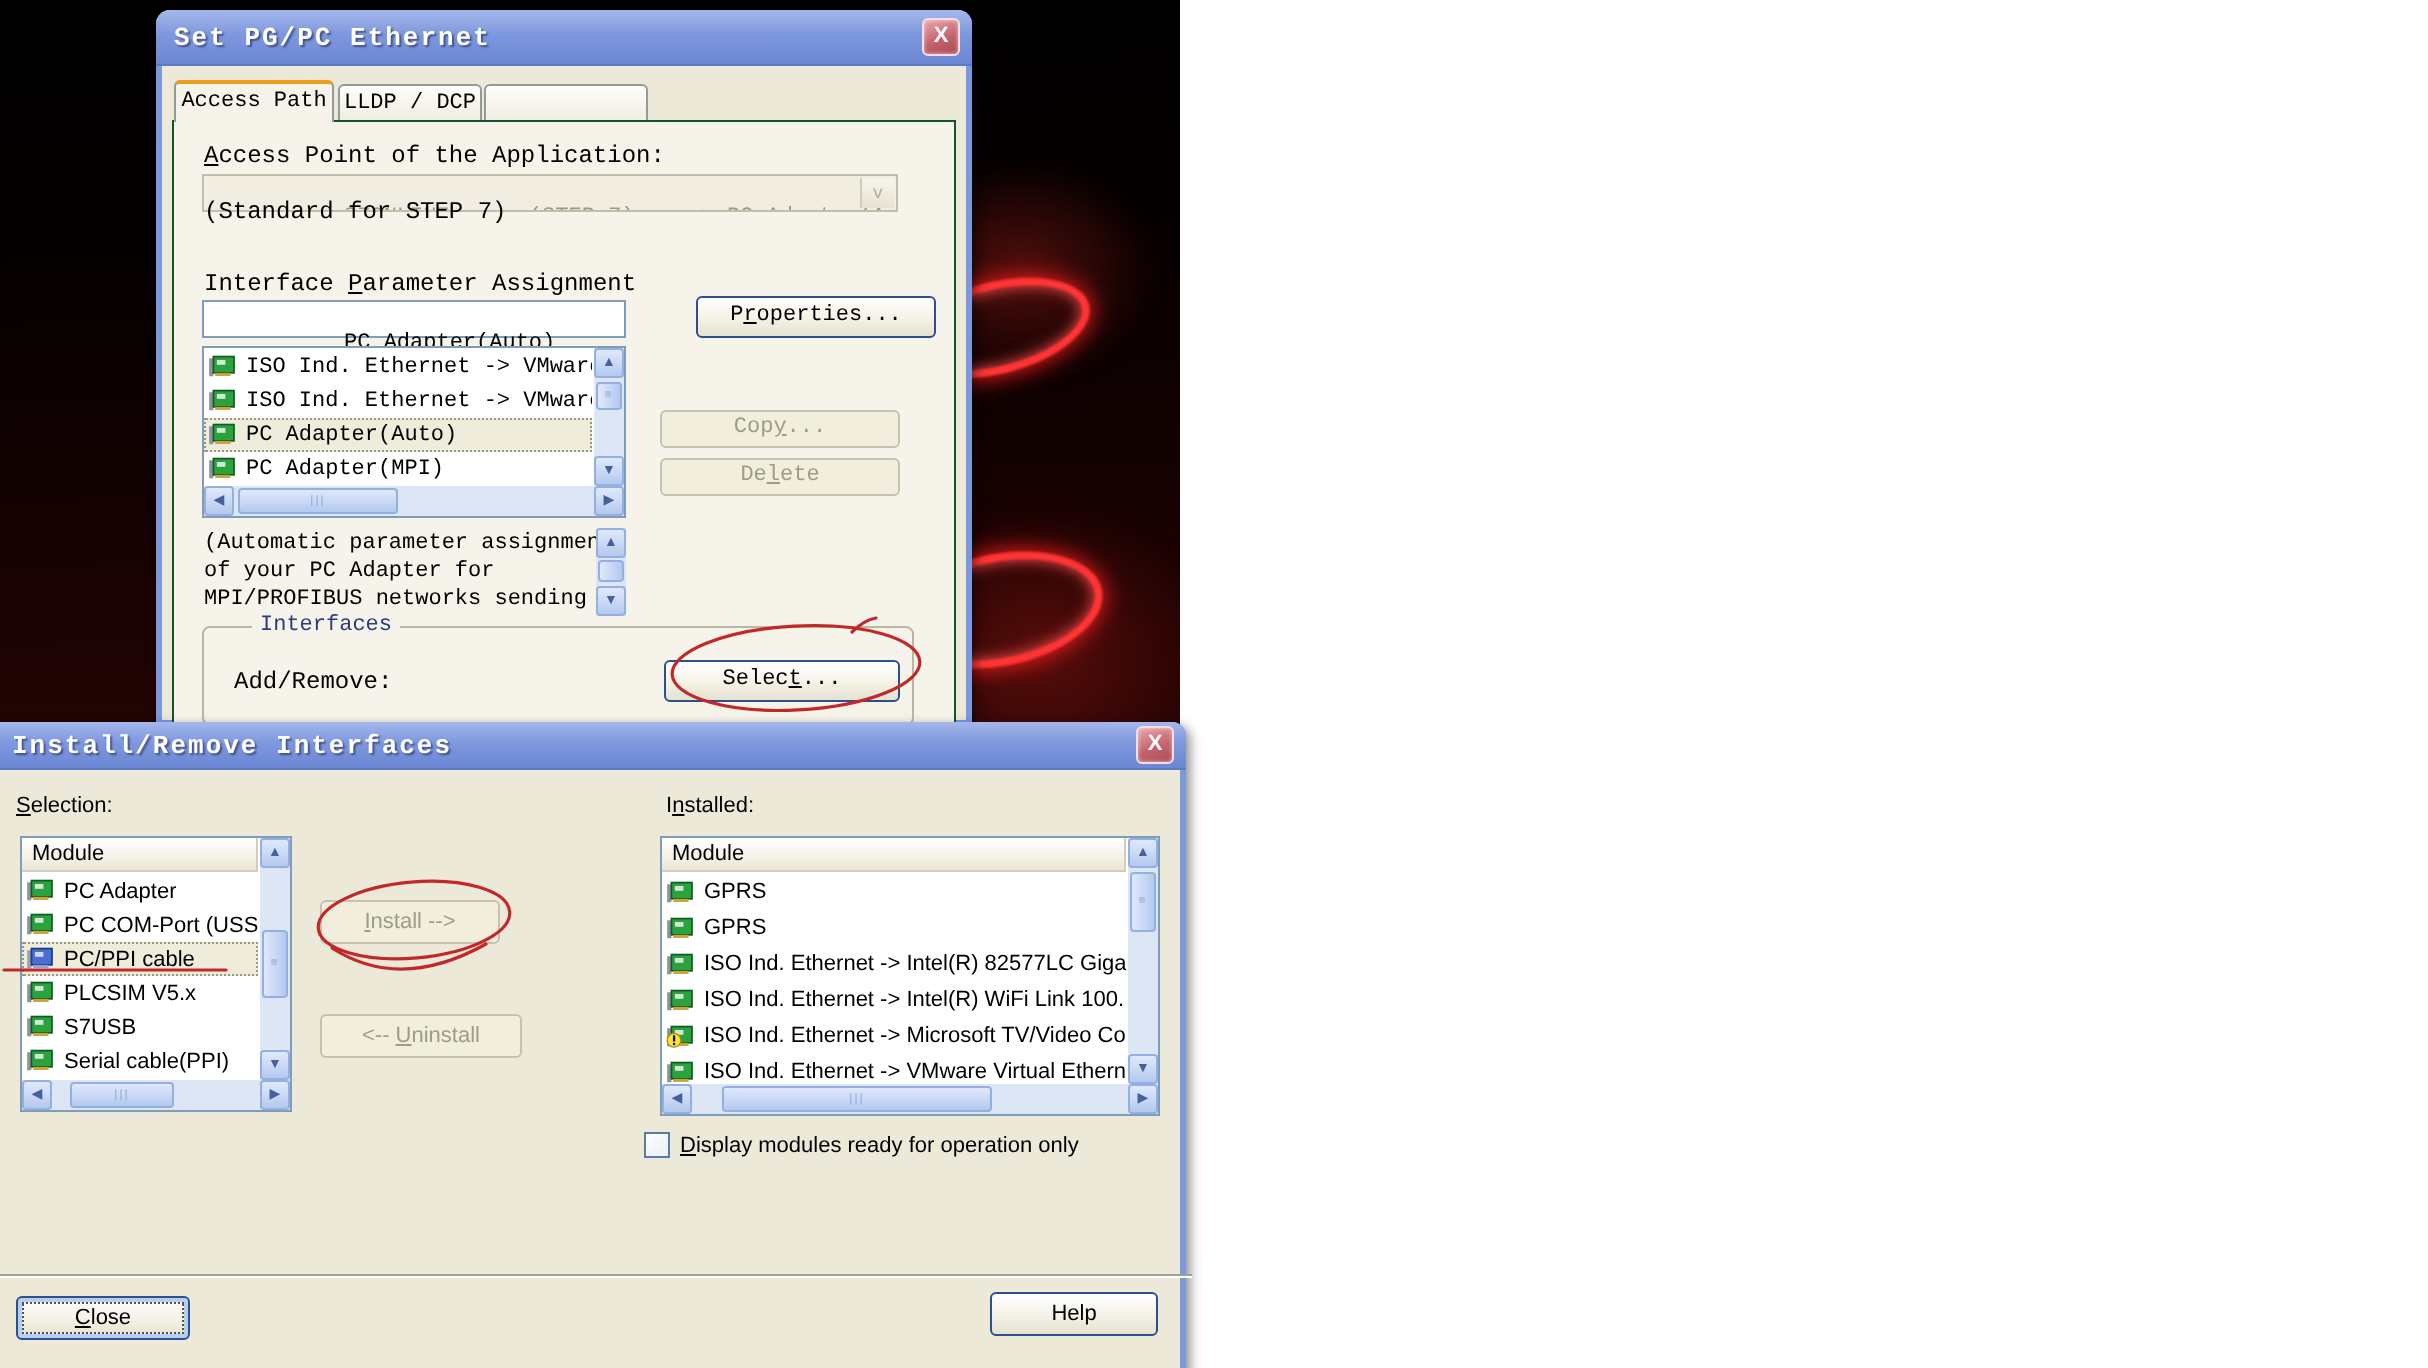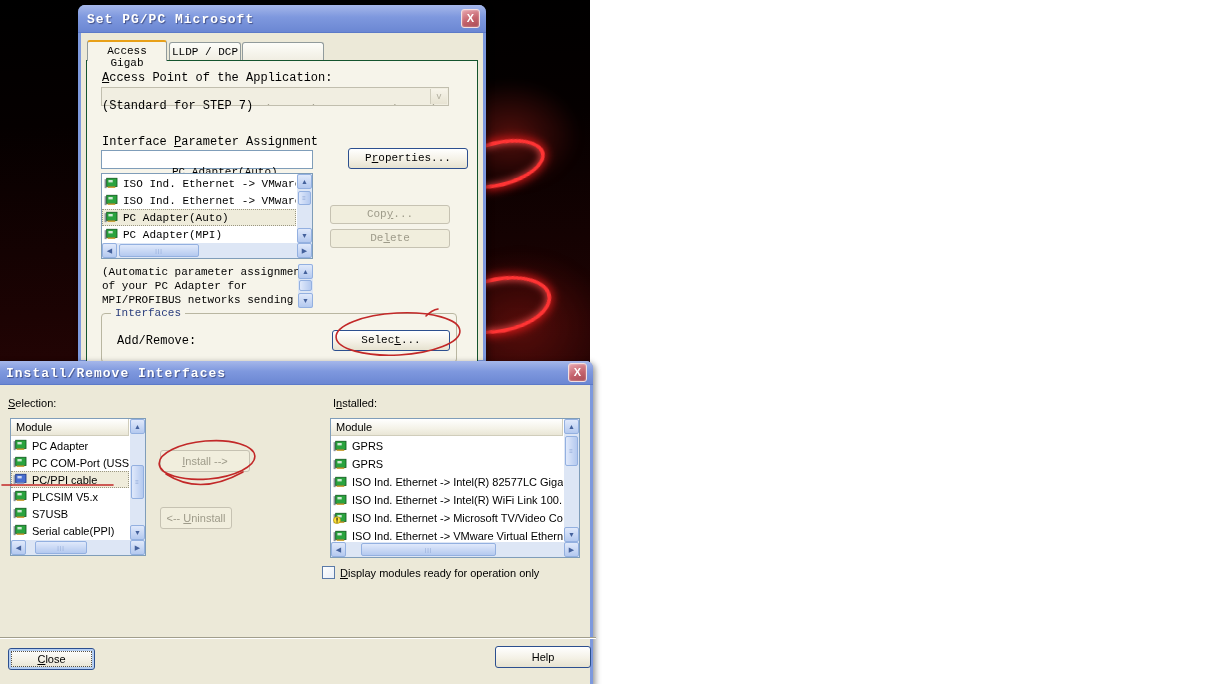--- a/index.html
+++ b/index.html
@@ -78,21 +78,21 @@
   #dlg1-content{position:absolute;left:0;top:28px;right:0;bottom:0;}
   .combo{position:absolute;border:1px solid #c1beae;background:#f1eee1;
     font:11px "Liberation Mono",monospace;color:#9c9987;white-space:pre;
     padding:3px 20px 0 4px;overflow:hidden;}
   .combo-arrow{position:absolute;right:1px;top:1px;bottom:1px;width:17px;
     border-left:1px solid #cfccbc;background:linear-gradient(180deg,#f7f4ea,#e7e3d2);
     color:#b2af9f;font-size:9px;text-align:center;line-height:16px;}
   .textinput{position:absolute;border:1px solid var(--sunken-border);background:#fff;
     font:11px "Liberation Mono",monospace;color:#000;padding:3px 0 0 4px;white-space:pre;}
   .groupbox{position:absolute;border:1px solid #b9b6a1;border-radius:4px;}
-  .groupbox .gtitle{position:absolute;left:9px;top:-7px;background:var(--panel-bg);padding:0 4px;
+  .groupbox .gtitle{position:absolute;left:24px;top:-7px;background:var(--panel-bg);padding:0 4px;
     font:11px "Liberation Mono",monospace;color:var(--group-label);}
   .desc{font:11px "Liberation Mono",monospace;line-height:14px;color:#000;white-space:nowrap;}
 
   
   #dlg2{left:-3px;top:361px;width:596px;height:326px;z-index:20;border-radius:0 7px 0 0;}
   #dlg2 .titlebar{height:24px;border-radius:0 7px 0 0;}
   #dlg2-content{position:absolute;left:0;top:24px;right:0;bottom:0;}
   .checkbox{position:absolute;width:13px;height:13px;border:1px solid #5a7aa8;
     background:linear-gradient(135deg,#fdfefe,#e9eef7);}
   .statusbox{position:absolute;border:1px solid #a3a08f;background:#eeebdc;
@@ -135,27 +135,27 @@
 
   <div id="wallpaper">
     <div class="glow" style="left:440px;top:80px;width:140px;height:110px;background:radial-gradient(closest-side,rgba(255,50,40,.30),transparent)"></div>
     <div class="glow" style="left:430px;top:250px;width:180px;height:150px;background:radial-gradient(closest-side,rgba(255,40,30,.25),transparent)"></div>
     <div class="ring" style="left:450px;top:141px;width:96px;height:46px;transform:rotate(-14deg)"></div>
     <div class="ring" style="left:447px;top:277px;width:105px;height:56px;transform:rotate(-11deg)"></div>
   </div>
 
   <div id="dlg1" class="xp-window">
     <div class="titlebar">
-      <span class="title">Set PG/PC Microsoft</span>
+      <span class="title">Set PG/PC Ethernet</span>
       <div class="xbtn" style="right:6px;top:4px">X</div>
     </div>
     <div id="dlg1-content">
 
       <div class="tab active" style="left:6px;top:7px;width:80px;height:21px;padding-top:3px">
-        <span>Access Gigab</span>
+        <span>Access Path</span>
       </div>
       <div class="tab inactive" style="left:88px;top:9px;width:72px;height:19px;padding-top:3px">
         <span>LLDP / DCP</span>
       </div>
       <div class="tab inactive" style="left:161px;top:9px;width:82px;height:19px;padding-top:19px">
         <span>PNIO Adapter</span>
       </div>
 
       <div class="tabpanel" style="left:5px;top:27px;width:392px;height:303px">
 
@@ -325,21 +325,21 @@
           <div class="thumb h" style="top:1px;left:24px;width:52px;height:13px">
               <span class="grip">|||</span>
             </div>
           <div class="sb-btn" style="right:0">▶</div>
         </div>
       </div>
 
       <div class="btn sans disabled" style="left:160px;top:65px;width:90px;height:22px;line-height:20px">
         <u>I</u><span>nstall --&gt;</span>
       </div>
-      <div class="btn sans disabled" style="left:160px;top:122px;width:72px;height:22px;line-height:20px">
+      <div class="btn sans disabled" style="left:160px;top:122px;width:101px;height:22px;line-height:20px">
         <span>&lt;-- </span><u>U</u><span>ninstall</span>
       </div>
 
       <div class="lv" style="left:330px;top:33px;width:250px;height:140px">
         <div class="lv-head" style="right:16px">
           <span>Module</span>
         </div>
         <div class="rows" style="left:0;top:18px;right:16px;bottom:15px;font:11px 'Liberation Sans',sans-serif">
           <div class="row" style="flex:0 0 18px">
             <span class="icon"><svg width="14" height="12">
@@ -398,21 +398,21 @@
       <div class="lbl-sans" style="position:absolute;left:340px;top:182px">
         <u>D</u><span>isplay modules ready for operation only</span>
       </div>
 
 
       <div class="separator" style="left:0;top:252px;width:596px"></div>
 
       <div class="btn sans focused" style="left:8px;top:263px;width:87px;height:22px;line-height:20px">
         <u>C</u><span>lose</span>
       </div>
-      <div class="btn sans" style="left:495px;top:261px;width:96px;height:22px;line-height:20px">
+      <div class="btn sans" style="left:495px;top:261px;width:84px;height:22px;line-height:20px">
         <span>Help</span>
       </div>
 
     </div>
   </div>
 
   <svg class="annot" viewBox="0 0 1214 684">
     <g style="stroke:var(--annotation-red)" fill="none" stroke-width="1.6" stroke-linecap="round">
       <ellipse cx="398" cy="334" rx="62" ry="21" transform="rotate(-3 398 334)"></ellipse>
       <path d="M426,316 q6,-6 12,-7"></path>

